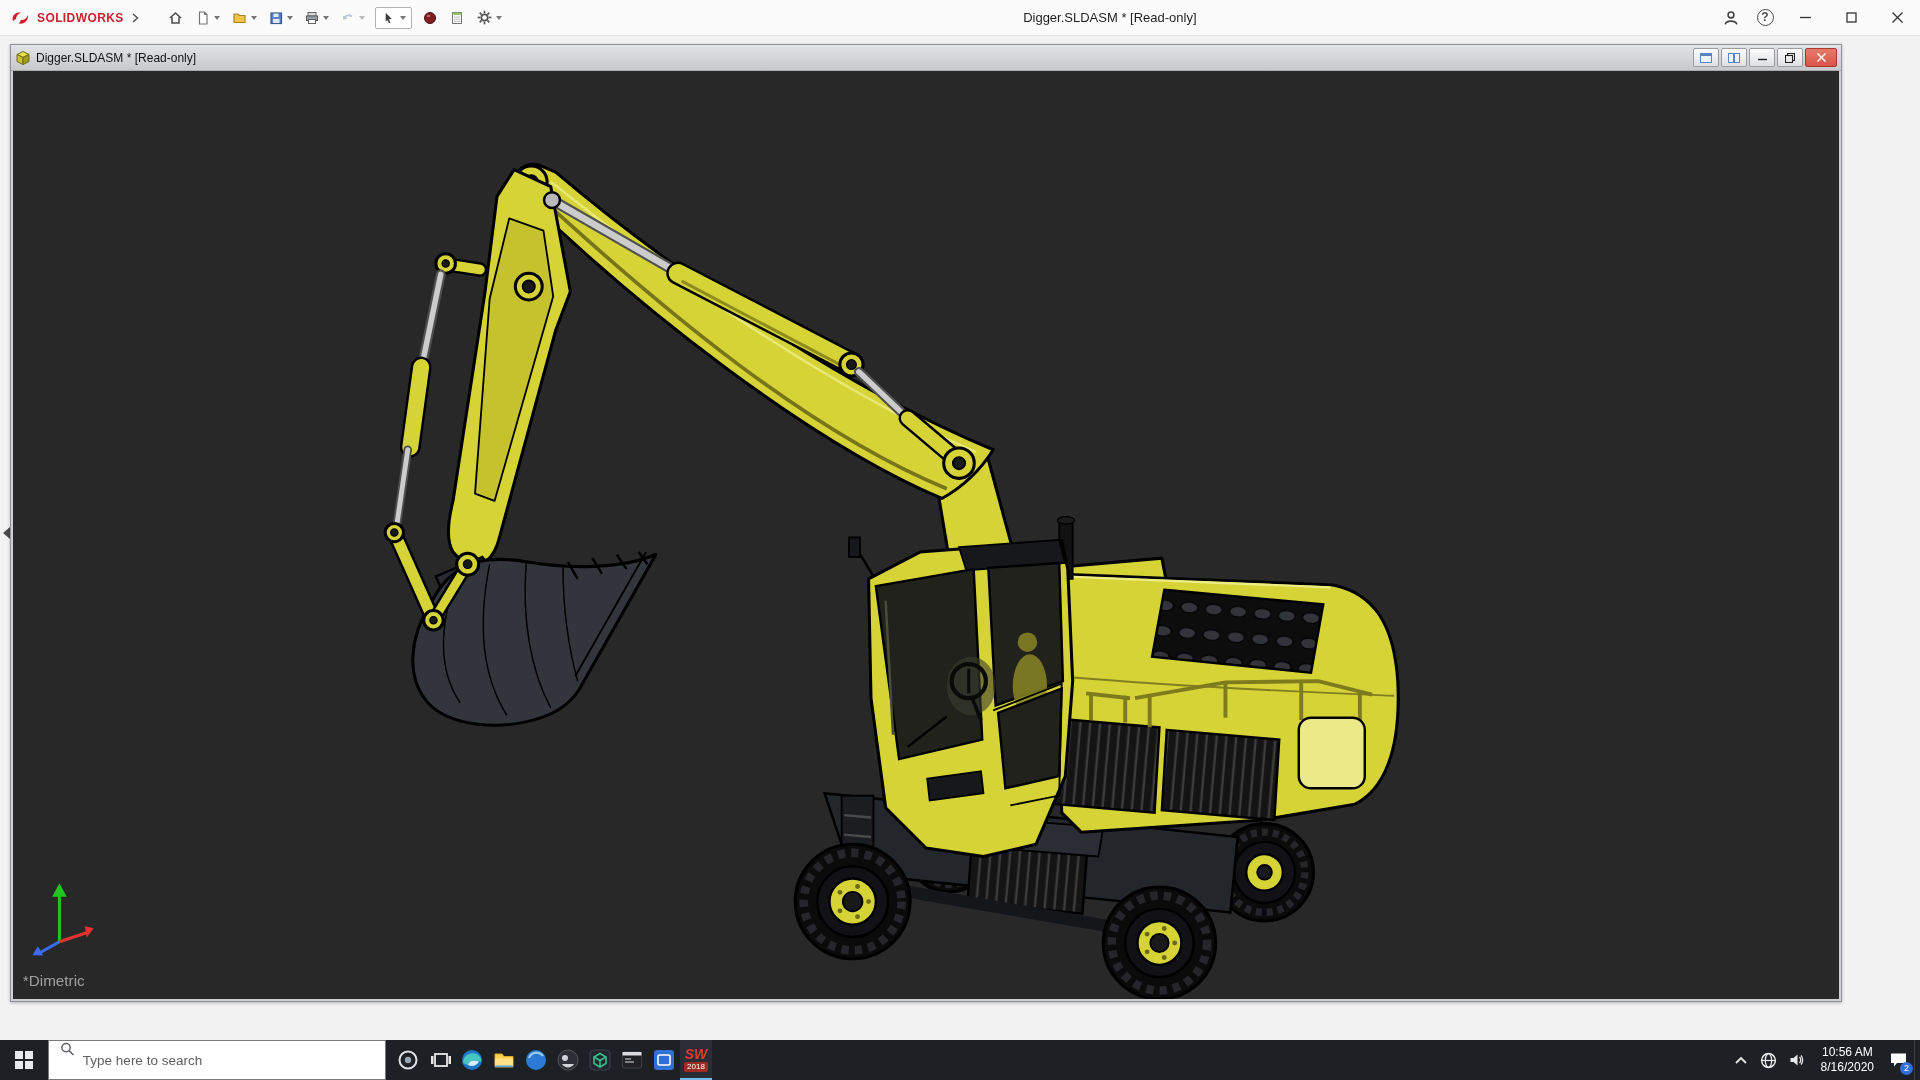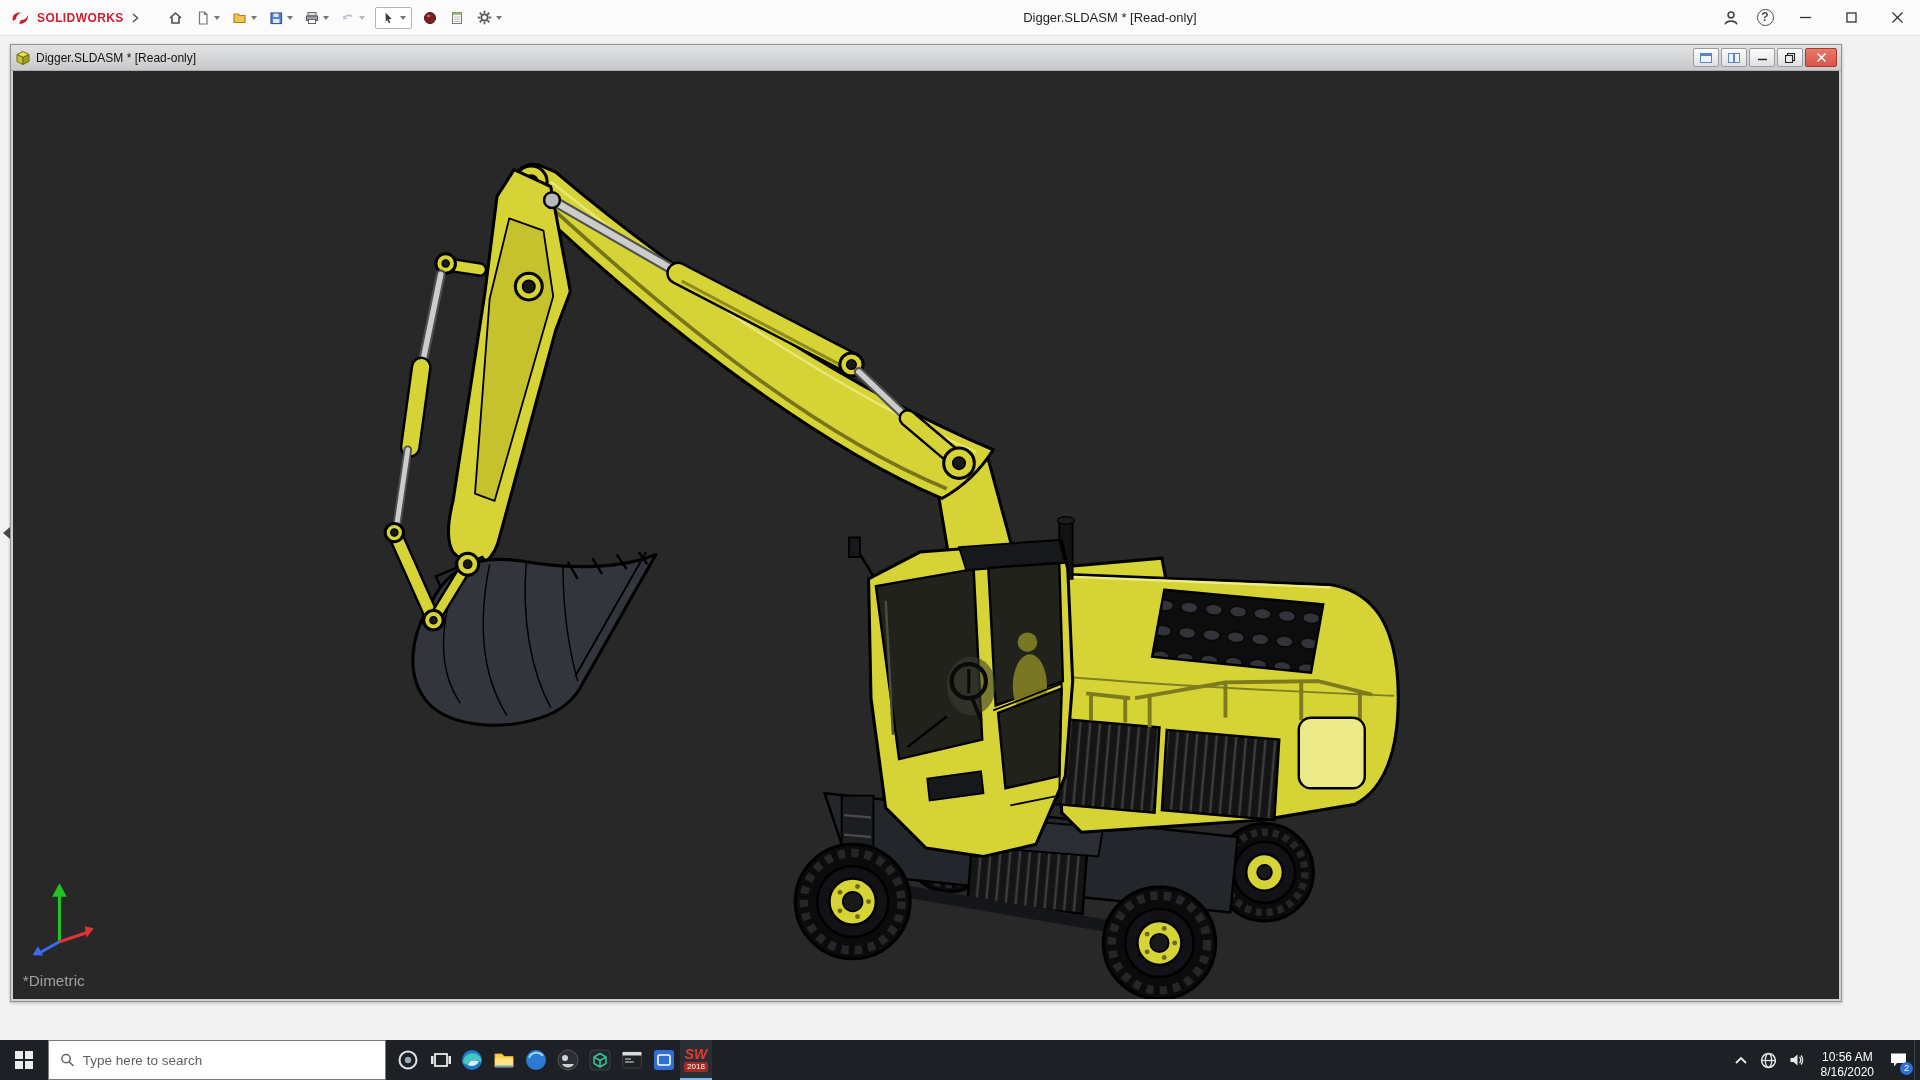--- a/index.html
+++ b/index.html
@@ -53,29 +53,29 @@
   .tire{fill:#0b0b0b;stroke:#000;stroke-width:2.5}
   .rim{fill:var(--excavator-yellow);stroke:#000;stroke-width:2}
   .chassis{fill:#23262b;stroke:#000;stroke-width:2}
   .bucket{fill:#32353b;stroke:#000;stroke-width:2.5;stroke-linejoin:round}
   .thin{stroke:#000;fill:none;stroke-width:1.2}
   .vp-label{fill:#a0a0a0;font-size:12.5px;font-family:"Liberation Sans",sans-serif}
 
   
   .taskbar{position:absolute;left:0;right:0;bottom:0;height:40px;background:var(--taskbar-bg);display:flex;align-items:stretch;color:#e8e8e8}
   .start-btn{width:48px;display:flex;align-items:center;justify-content:center}
-  .search{width:338px;background:#fff;border:1px solid #7a7a7a;display:flex;align-items:center;gap:8px;padding:0 11px}
+  .search{width:338px;background:#fff;border:1px solid #7a7a7a;display:flex;gap:8px;padding:0 11px}
   .search input{border:none;outline:none;background:transparent;font-size:13.5px;color:#333;width:100%;font-family:"Liberation Sans",sans-serif}
   .search input::placeholder{color:#5f5f5f;opacity:1}
   .tb-apps{display:flex;align-items:stretch;margin-left:6px}
   .tb-app{width:32px;display:flex;flex-direction:column;align-items:center;justify-content:center}
   .tb-app.active{background:#2a2d33;box-shadow:inset 0 -2px 0 var(--accent-blue)}
   .sw-letters{color:#e03c31;font-weight:bold;font-style:italic;font-size:14px;line-height:13px}
   .sw-year{font-size:8px;color:#fff;background:#9f2b24;padding:0 3px;border-radius:2px;margin-top:1px;line-height:10px}
-  .tray{margin-left:auto;display:flex;align-items:flex-end}
+  .tray{margin-left:auto;display:flex;align-items:center}
   .tray-btn{height:40px;display:flex;align-items:center;justify-content:center;padding:0 6px;position:relative}
   .clock{font-size:12px;line-height:15px;text-align:center;color:#fff;padding:0 9px}
   .badge{position:absolute;right:1px;bottom:5px;min-width:13px;height:13px;border-radius:7px;background:#2f6fd6;color:#fff;font-size:9px;line-height:13px;text-align:center;padding:0 2px}
   .show-desktop{width:6px;border-left:1px solid #3c3f44;height:100%}
 </style>
 </head>
 <body>
 
 <div class="stage">
 

